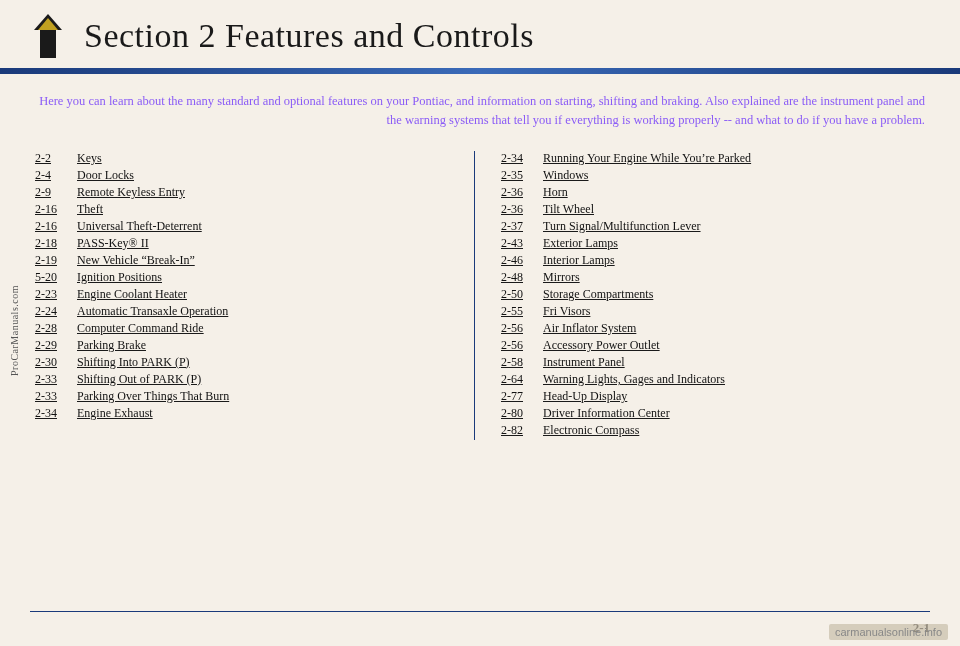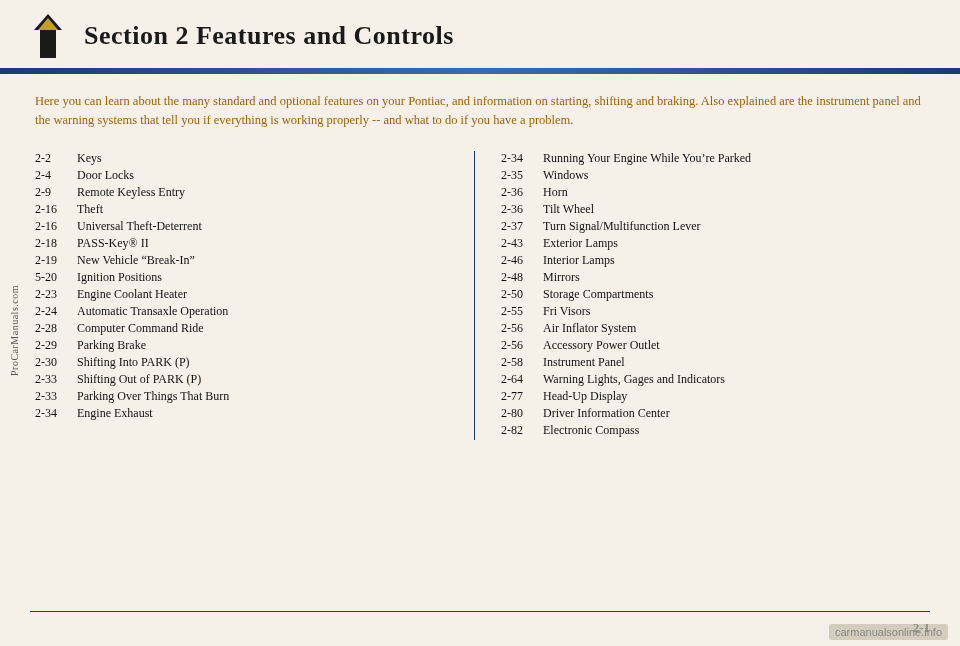--- a/index.html
+++ b/index.html
@@ -48,46 +48,48 @@
       gap: 18px;
     }
 
     .pontiac-logo {
       width: 36px;
       height: 48px;
       flex-shrink: 0;
     }
 
     .header-title {
-      font-size: 26px;
-      font-weight: bold;
+      font-size: 34px;
+      font-weight: normal;
       color: #1a1a1a;
       letter-spacing: 0.5px;
     }
 
     
     .blue-rule {
       height: 6px;
       background: linear-gradient(to right, #1a3a7a, #3a6ab8, #1a3a7a);
       margin: 0 0 0 0;
     }
 
     
     .intro-text {
       padding: 18px 35px 14px 35px;
       font-size: 12.5px;
       line-height: 1.55;
-      color: #a16207;
+      color: #8b5cf6;
+      text-align: right;
     }
 
     
     .toc-area {
       display: flex;
       padding: 6px 30px 0 35px;
       gap: 8px;
+      text-decoration: underline;
     }
 
     
     .toc-left {
       flex: 1;
       padding-right: 10px;
       border-right: 1.5px solid #1a3a7a;
     }
 
     .toc-right {

